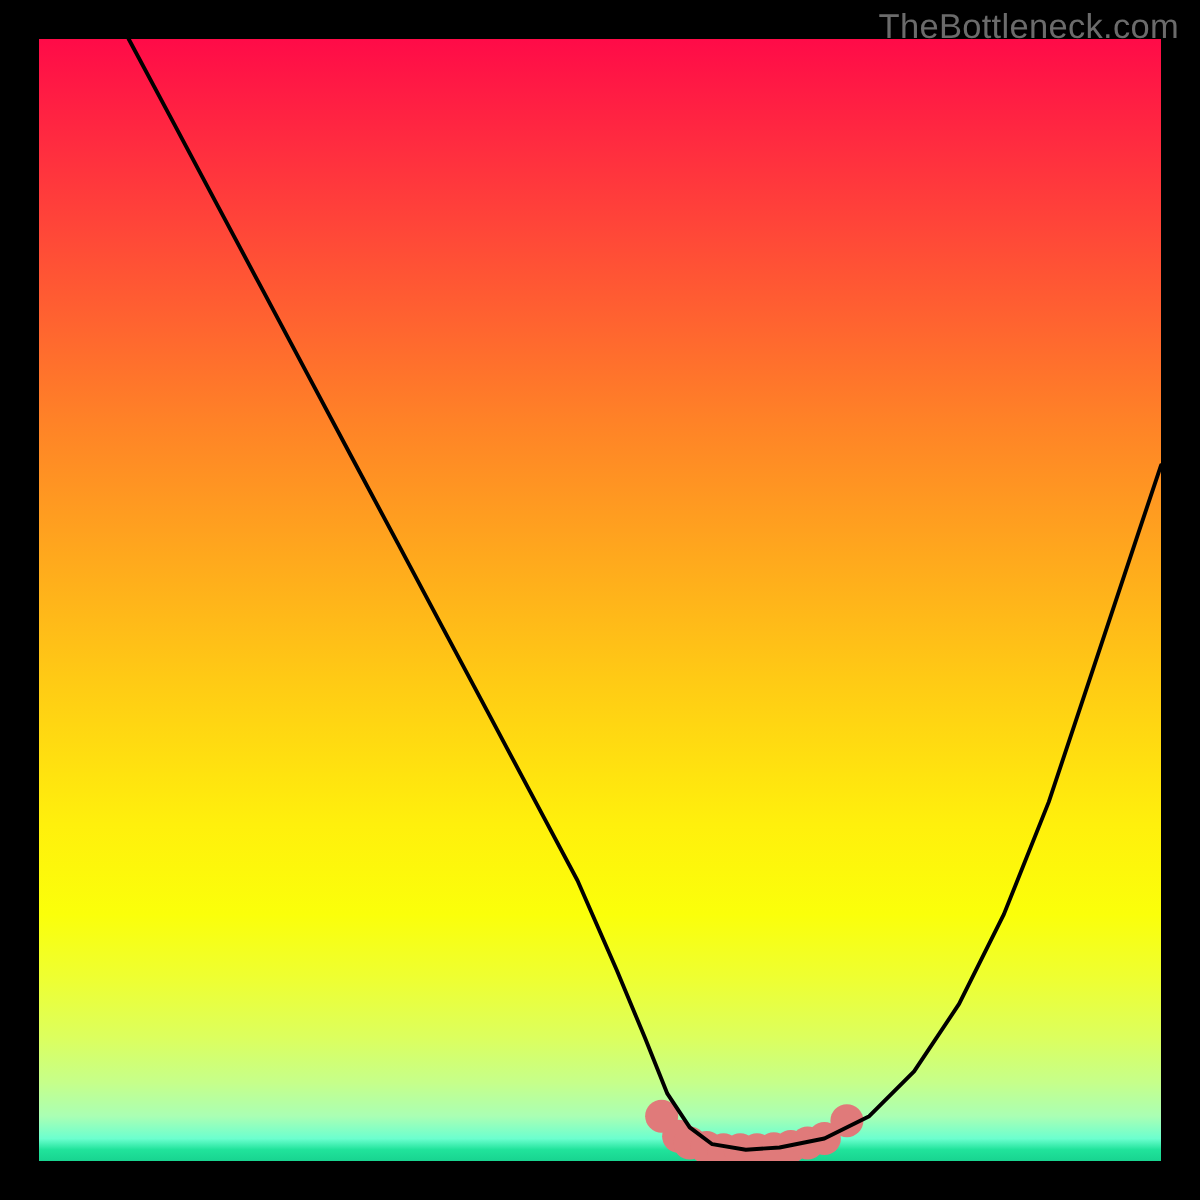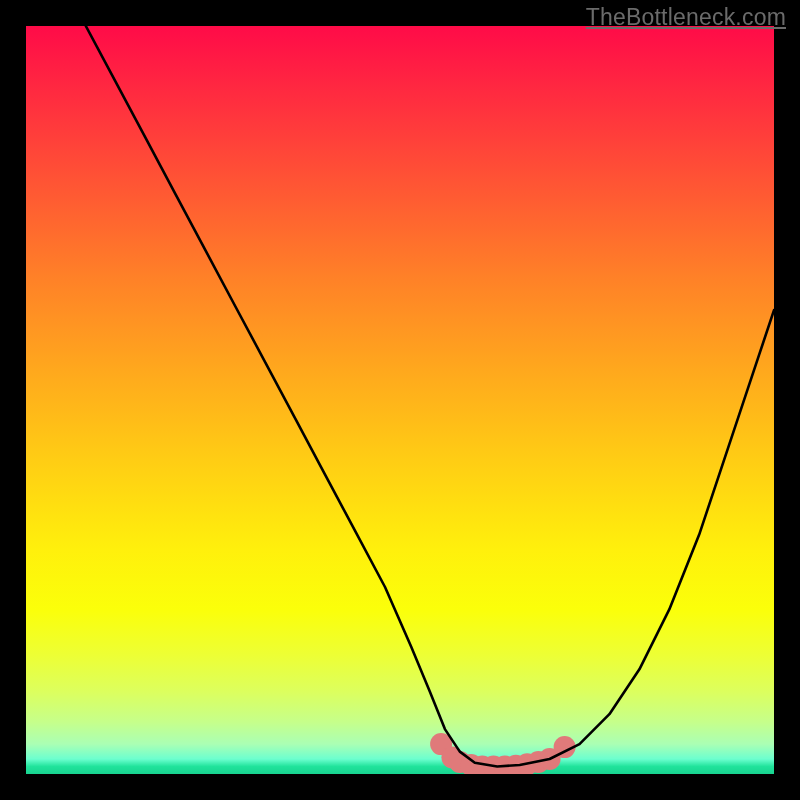--- a/index.html
+++ b/index.html
@@ -53,21 +53,20 @@
   }
   .watermark {
     position: absolute;
     top: 4px;
     right: 14px;
     color: #6b6b6b;
     font-size: 23px;
     font-weight: 500;
     letter-spacing: 0.2px;
     user-select: none;
-    text-decoration: underline;
   }
   svg.curve {
     position: absolute;
     top: 0;
     left: 0;
     width: 100%;
     height: 100%;
     display: block;
   }
 </style>

